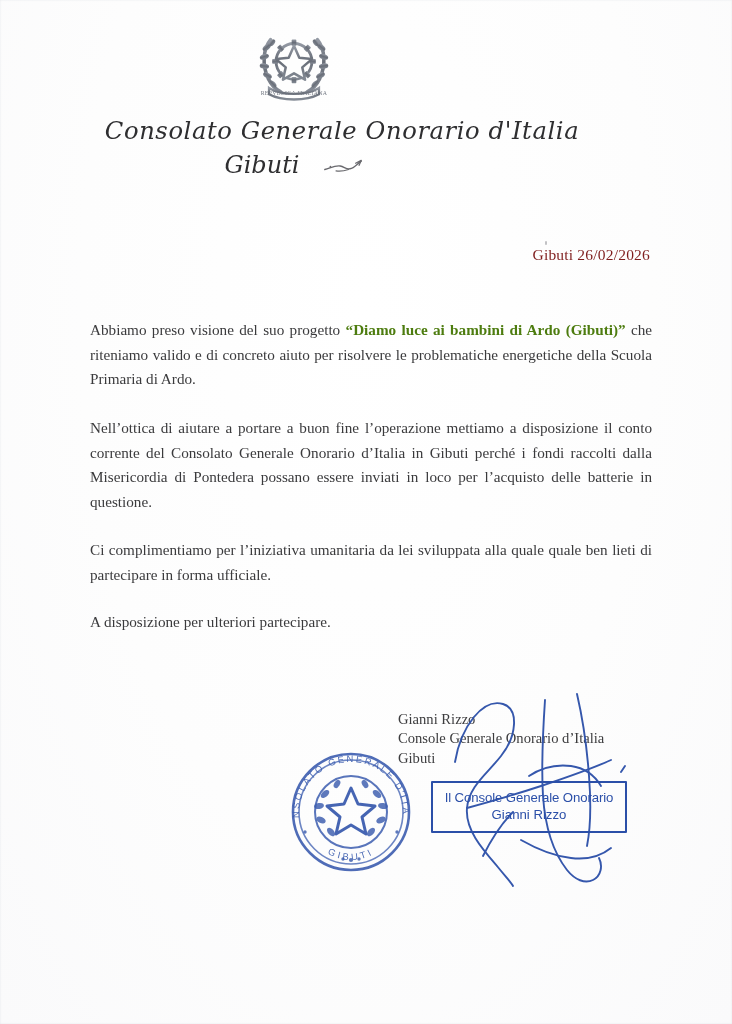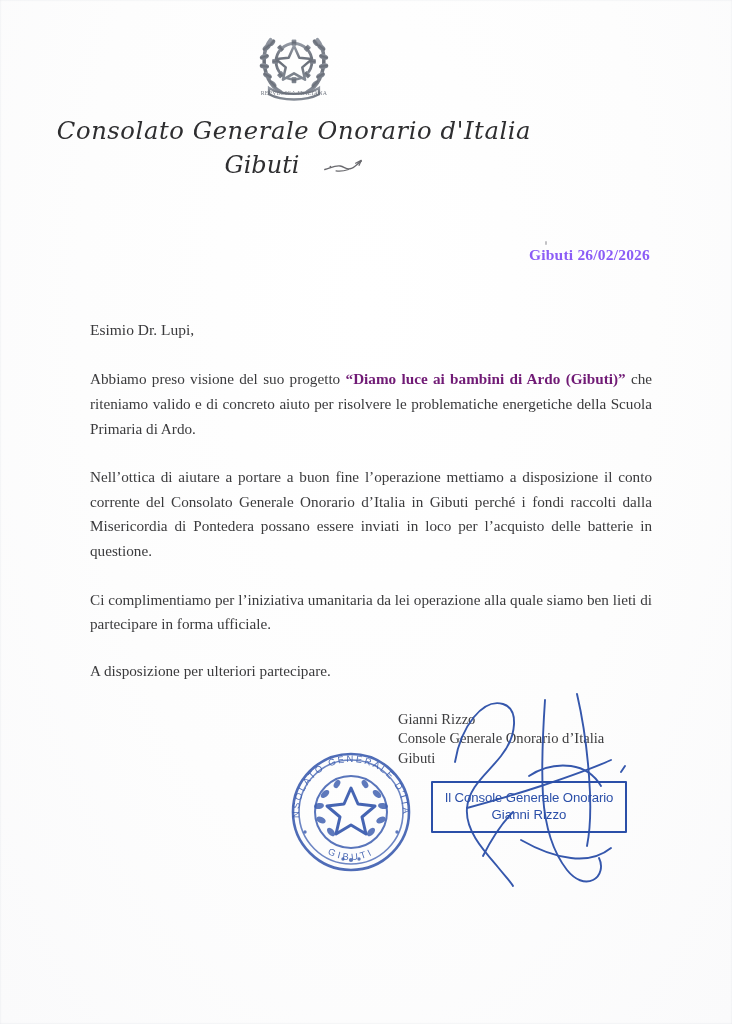--- a/index.html
+++ b/index.html
@@ -29,21 +29,21 @@
     box-shadow: inset 0 0 2px rgba(120,130,150,0.18);
     pointer-events: none;
   }
 
   
   .letterhead {
     position: absolute;
     top: 22px;
     left: 0;
     width: 588px;
-    text-align: center;
+    text-align: right;
   }
   .emblem {
     width: 78px;
     height: 82px;
     margin: 0 auto;
     display: block;
     opacity: 0.93;
   }
   .consulate-name {
     margin-top: 12px;
@@ -74,23 +74,22 @@
     margin-bottom: 3px;
     opacity: 0.8;
   }
 
   
   .date-line {
     position: absolute;
     top: 246px;
     right: 82px;
     font-size: 15.5px;
-    color: #8b5cf6;
+    color: #7f1d1d;
     letter-spacing: 0.2px;
-    font-weight: bold;
   }
   .date-speck {
     position: absolute;
     top: 241px;
     right: 185px;
     width: 2px;
     height: 4px;
     background: #9a9a9e;
     opacity: 0.6;
     border-radius: 1px;
@@ -108,21 +107,21 @@
     line-height: 1.5;
     margin-bottom: 26px;
   }
   .para {
     font-size: 15.2px;
     line-height: 1.62;
     text-align: justify;
     margin: 0 0 24px 0;
   }
   .para.last-block { margin-bottom: 22px; }
-  .para b { font-weight: bold; color: #701a75; }
+  .para b { font-weight: bold; color: #4d7c0f; }
   .closing {
     font-size: 15.2px;
     line-height: 1.62;
     margin: 0 0 24px 0;
   }
 
   
   .sign-block {
     position: absolute;
     top: 710px;
@@ -250,28 +249,27 @@
         <path d="M48 9 L56 5 L53 12" fill="none" stroke="#44444a" stroke-width="1.8" stroke-linecap="round" stroke-linejoin="round"></path>
       </svg>
     </div>
   </div>
 
   <div class="date-speck"></div>
   <div class="date-line">Gibuti 26/02/2026</div>
 
   <div class="body-block">
 
-    <div class="salutation">Esimio Dr. Lupi,</div>
 
     <p class="para"><span>Abbiamo preso visione del suo progetto </span><b>“Diamo luce ai bambini di Ardo (Gibuti)”</b><span> che riteniamo valido e di concreto aiuto per risolvere le problematiche energetiche della Scuola Primaria di Ardo.</span></p>
 
     <p class="para">Nell’ottica di aiutare a portare a buon fine l’operazione mettiamo a disposizione il conto corrente del Consolato Generale Onorario d’Italia in Gibuti perché i fondi raccolti dalla Misericordia di Pontedera possano essere inviati in loco per l’acquisto delle batterie in questione.</p>
 
 
-    <p class="para last-block">Ci complimentiamo per l’iniziativa umanitaria da lei operazione alla quale siamo ben lieti di partecipare in forma ufficiale.</p>
+    <p class="para last-block">Ci complimentiamo per l’iniziativa umanitaria da lei sviluppata alla quale quale ben lieti di partecipare in forma ufficiale.</p>
 
     <p class="closing">A disposizione per ulteriori partecipare.</p>
 
   </div>
 
   <div class="sign-block">
     <div>Gianni Rizzo</div>
     <div>Console Generale Onorario d’Italia</div>
     <div>Gibuti</div>
   </div>

